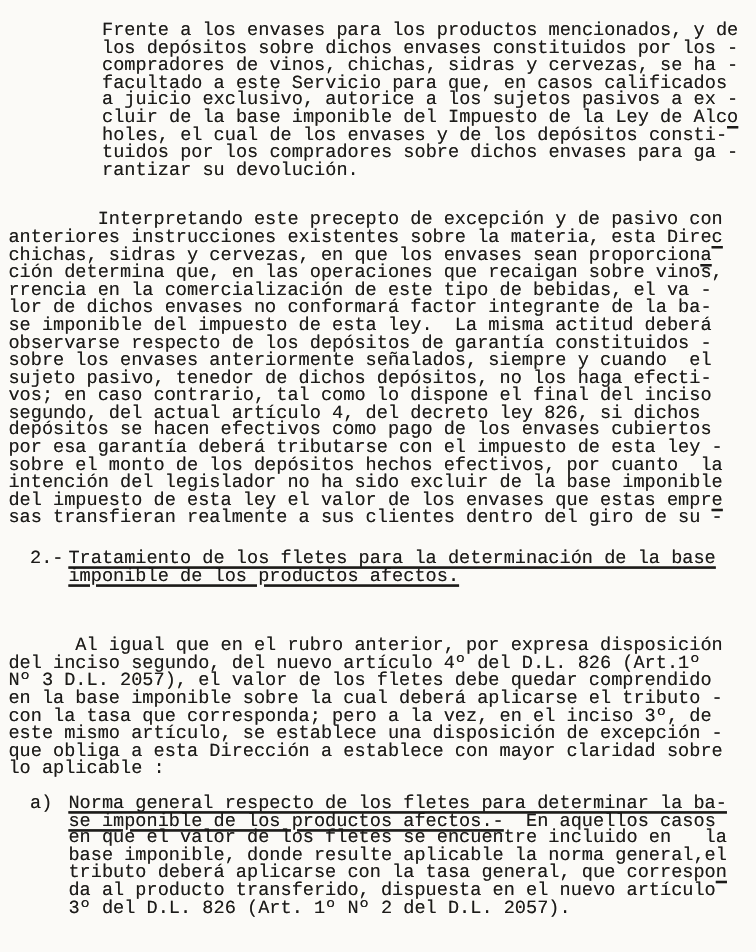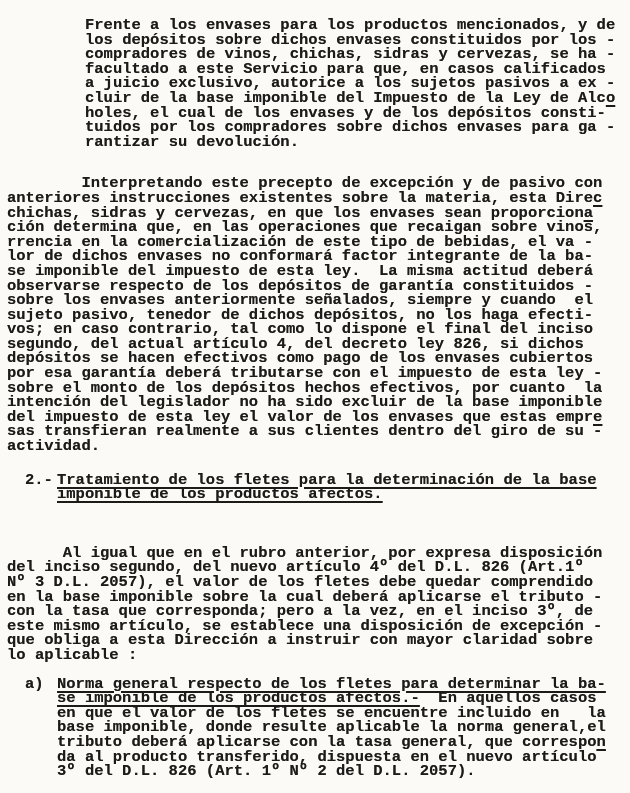--- a/index.html
+++ b/index.html
@@ -19,21 +19,21 @@
   .page {
     position: relative;
     width: 630px;
     height: 641px;
     box-sizing: border-box;
     padding: 18px 0 0 7px;
     background: var(--paper);
     font-family: "Liberation Mono", "DejaVu Sans Mono", monospace;
     font-size: 15.5px;
     line-height: 14.6px;
-    font-weight: 700;
+    font-weight: 400;
     color: var(--ink);
     text-shadow: 0 0 0.4px rgba(20,18,14,0.55);
   }
   .block { margin: 0; }
   .line { white-space: pre; }
   .u {
     text-decoration: underline;
     text-decoration-thickness: 1.5px;
     text-underline-offset: 2.5px;
   }
@@ -83,39 +83,38 @@
           <div class="line"><span>sobre los envases anteriormente señalados, siempre y cuando  el</span></div>
           <div class="line"><span>sujeto pasivo, tenedor de dichos depósitos, no los haga efecti-</span></div>
           <div class="line"><span>vos; en caso contrario, tal como lo dispone el final del inciso</span></div>
           <div class="line"><span>segundo, del actual artículo 4, del decreto ley 826, si dichos</span></div>
           <div class="line"><span>depósitos se hacen efectivos como pago de los envases cubiertos</span></div>
           <div class="line"><span>por esa garantía deberá tributarse con el impuesto de esta ley -</span></div>
           <div class="line"><span>sobre el monto de los depósitos hechos efectivos, por cuanto  la</span></div>
           <div class="line"><span>intención del legislador no ha sido excluir de la base imponible</span></div>
           <div class="line"><span>del impuesto de esta ley el valor de los envases que estas empr</span><span class="u">e</span></div>
           <div class="line"><span>sas transfieran realmente a sus clientes dentro del giro de su -</span></div>
-          <div class="line"><span>actividad.</span></div>
         </div>
       </div>
       <div class="block b2 labeled">
         <span class="label">2.-</span>
         <div class="lines">
           <div class="line"><span class="u">Tratamiento de los fletes para la determinación de la base</span></div>
           <div class="line"><span class="u">imponible de los productos afectos.</span></div>
         </div>
       </div>
       <div class="block b3">
         <div class="lines">
           <div class="line"><span>      Al igual que en el rubro anterior, por expresa disposición</span></div>
           <div class="line"><span>del inciso segundo, del nuevo artículo 4º del D.L. 826 (Art.1º</span></div>
           <div class="line"><span>Nº 3 D.L. 2057), el valor de los fletes debe quedar comprendido</span></div>
           <div class="line"><span>en la base imponible sobre la cual deberá aplicarse el tributo -</span></div>
           <div class="line"><span>con la tasa que corresponda; pero a la vez, en el inciso 3º, de</span></div>
           <div class="line"><span>este mismo artículo, se establece una disposición de excepción -</span></div>
-          <div class="line"><span>que obliga a esta Dirección a instruir con mayor claridad sobre</span></div>
+          <div class="line"><span>que obliga a esta Dirección a establece con mayor claridad sobre</span></div>
           <div class="line"><span>lo aplicable :</span></div>
         </div>
       </div>
       <div class="block b4 labeled">
         <span class="label">a)</span>
         <div class="lines">
           <div class="line"><span class="u">Norma general respecto de los fletes para determinar la ba-</span></div>
           <div class="line"><span class="u">se imponible de los productos afectos.-</span><span>  En aquellos casos</span></div>
           <div class="line"><span>en que el valor de los fletes se encuentre incluido en   la</span></div>
           <div class="line"><span>base imponible, donde resulte aplicable la norma general,el</span></div>

